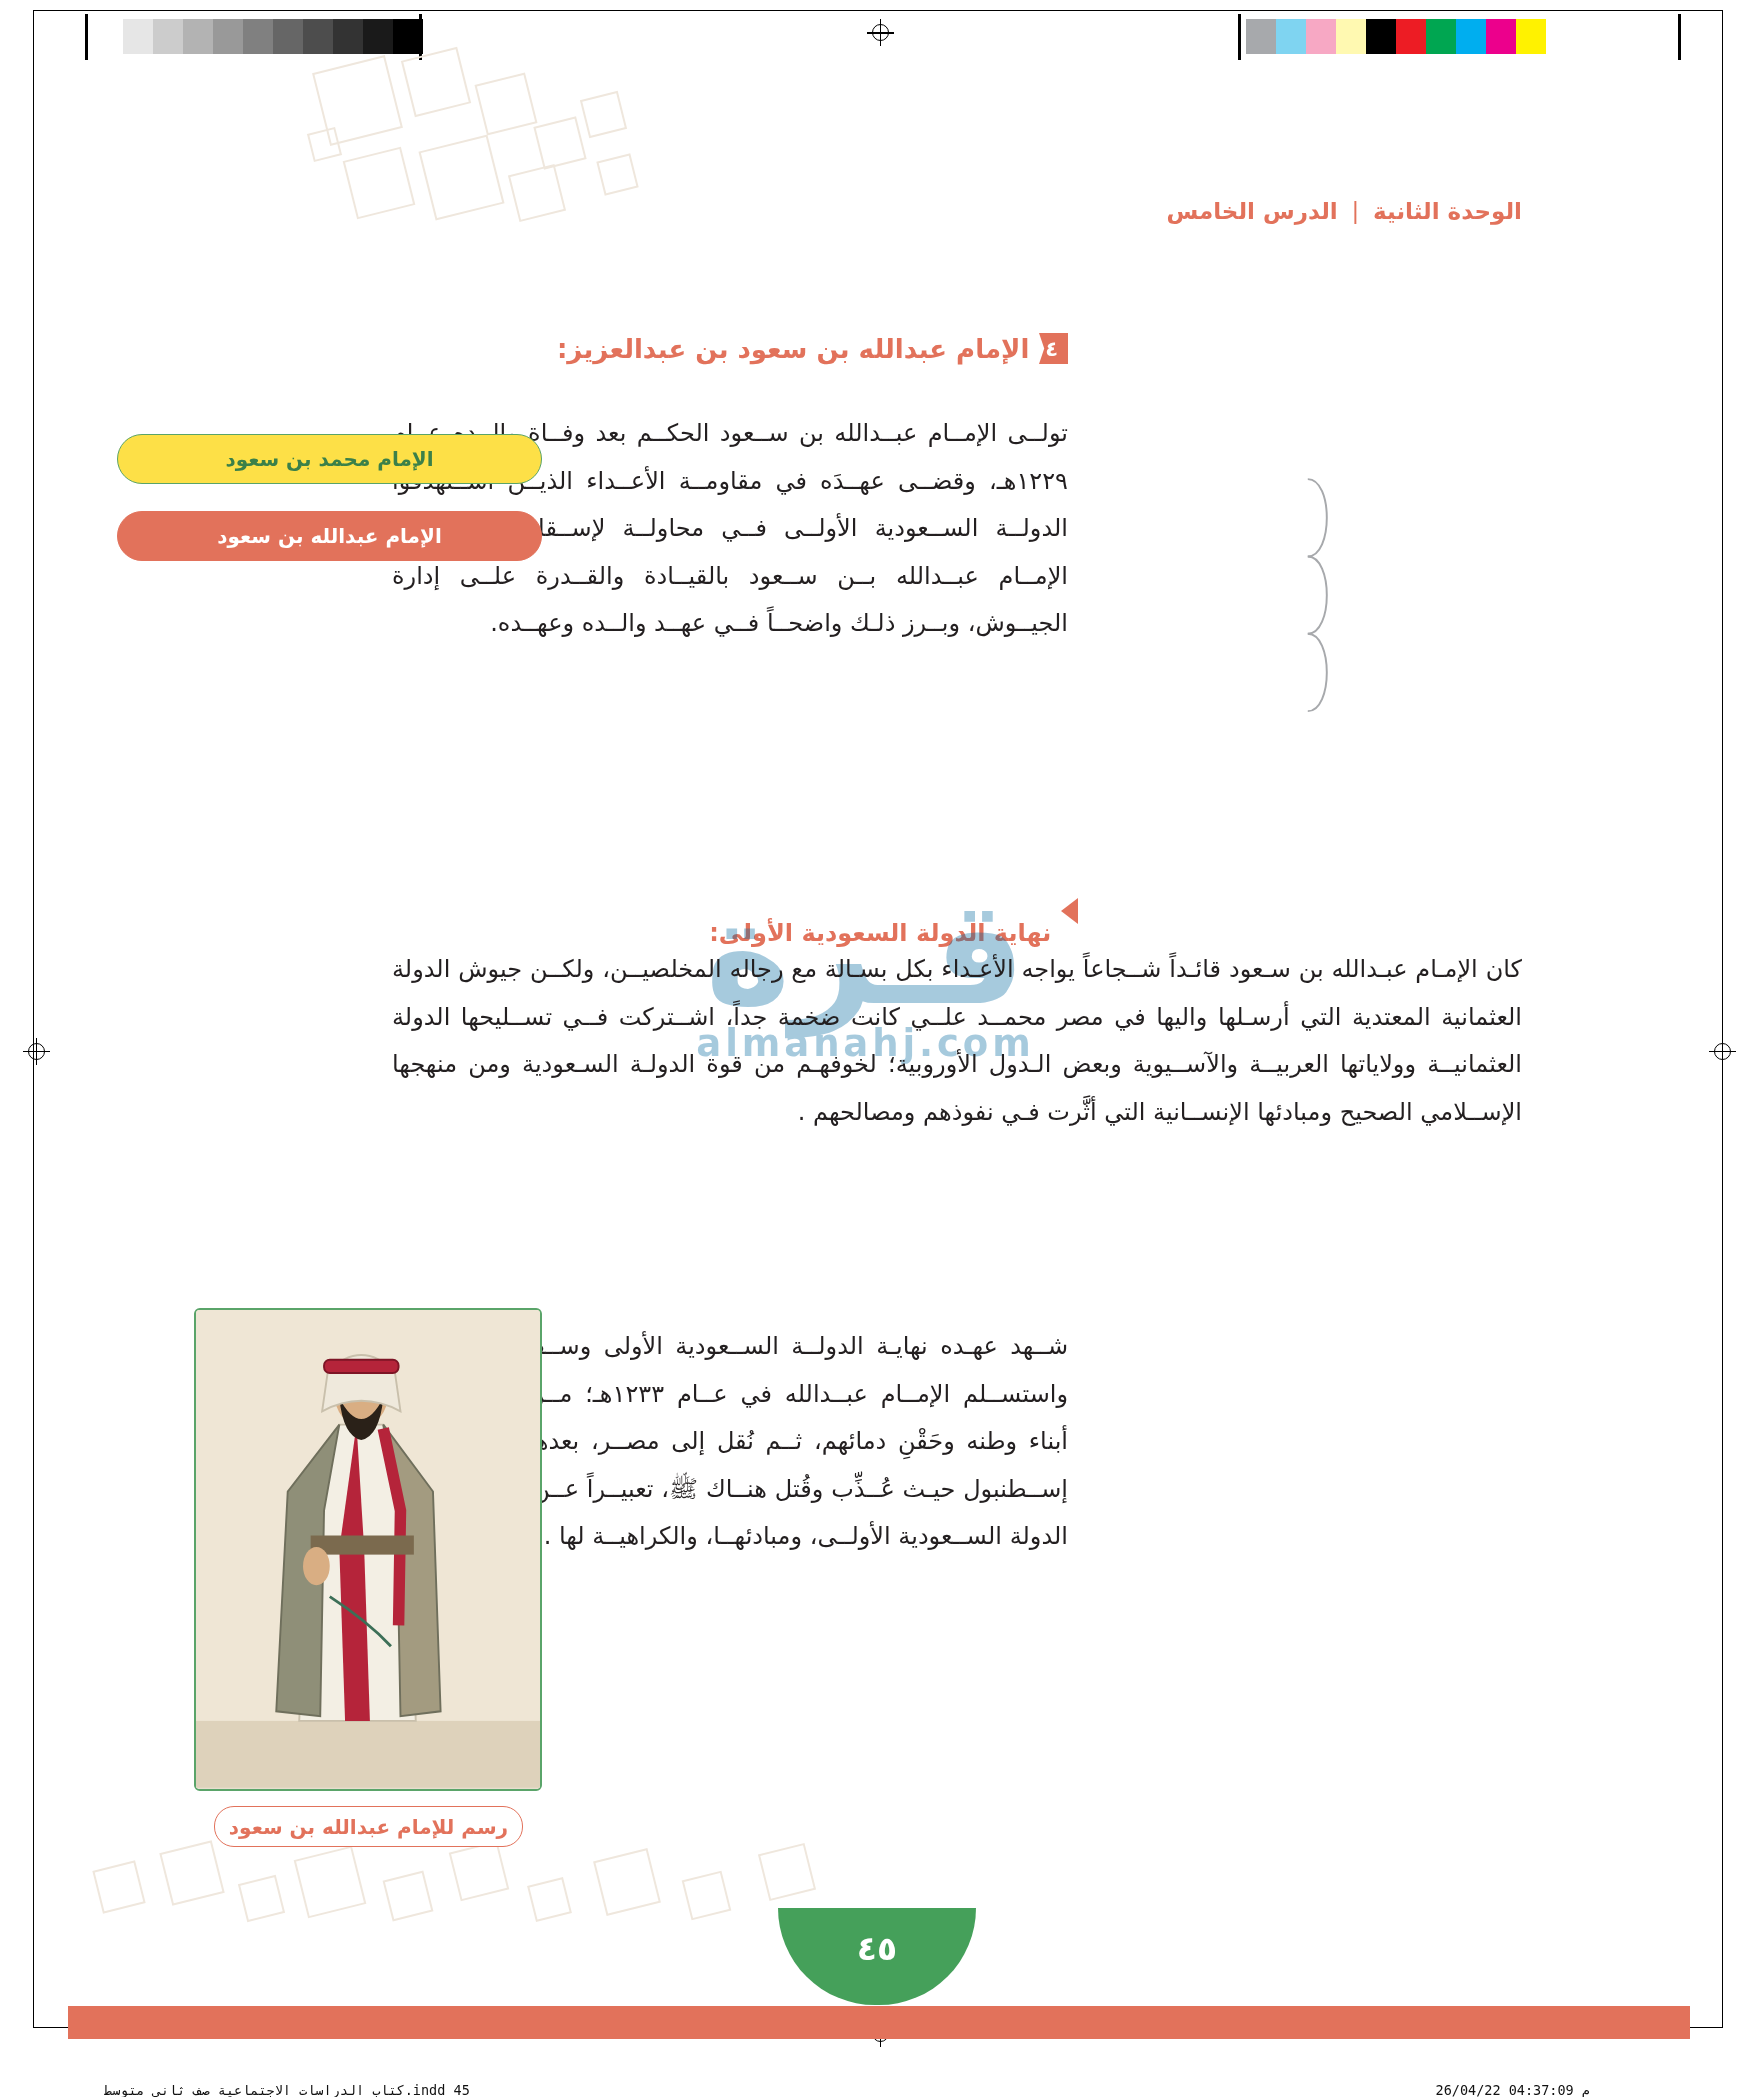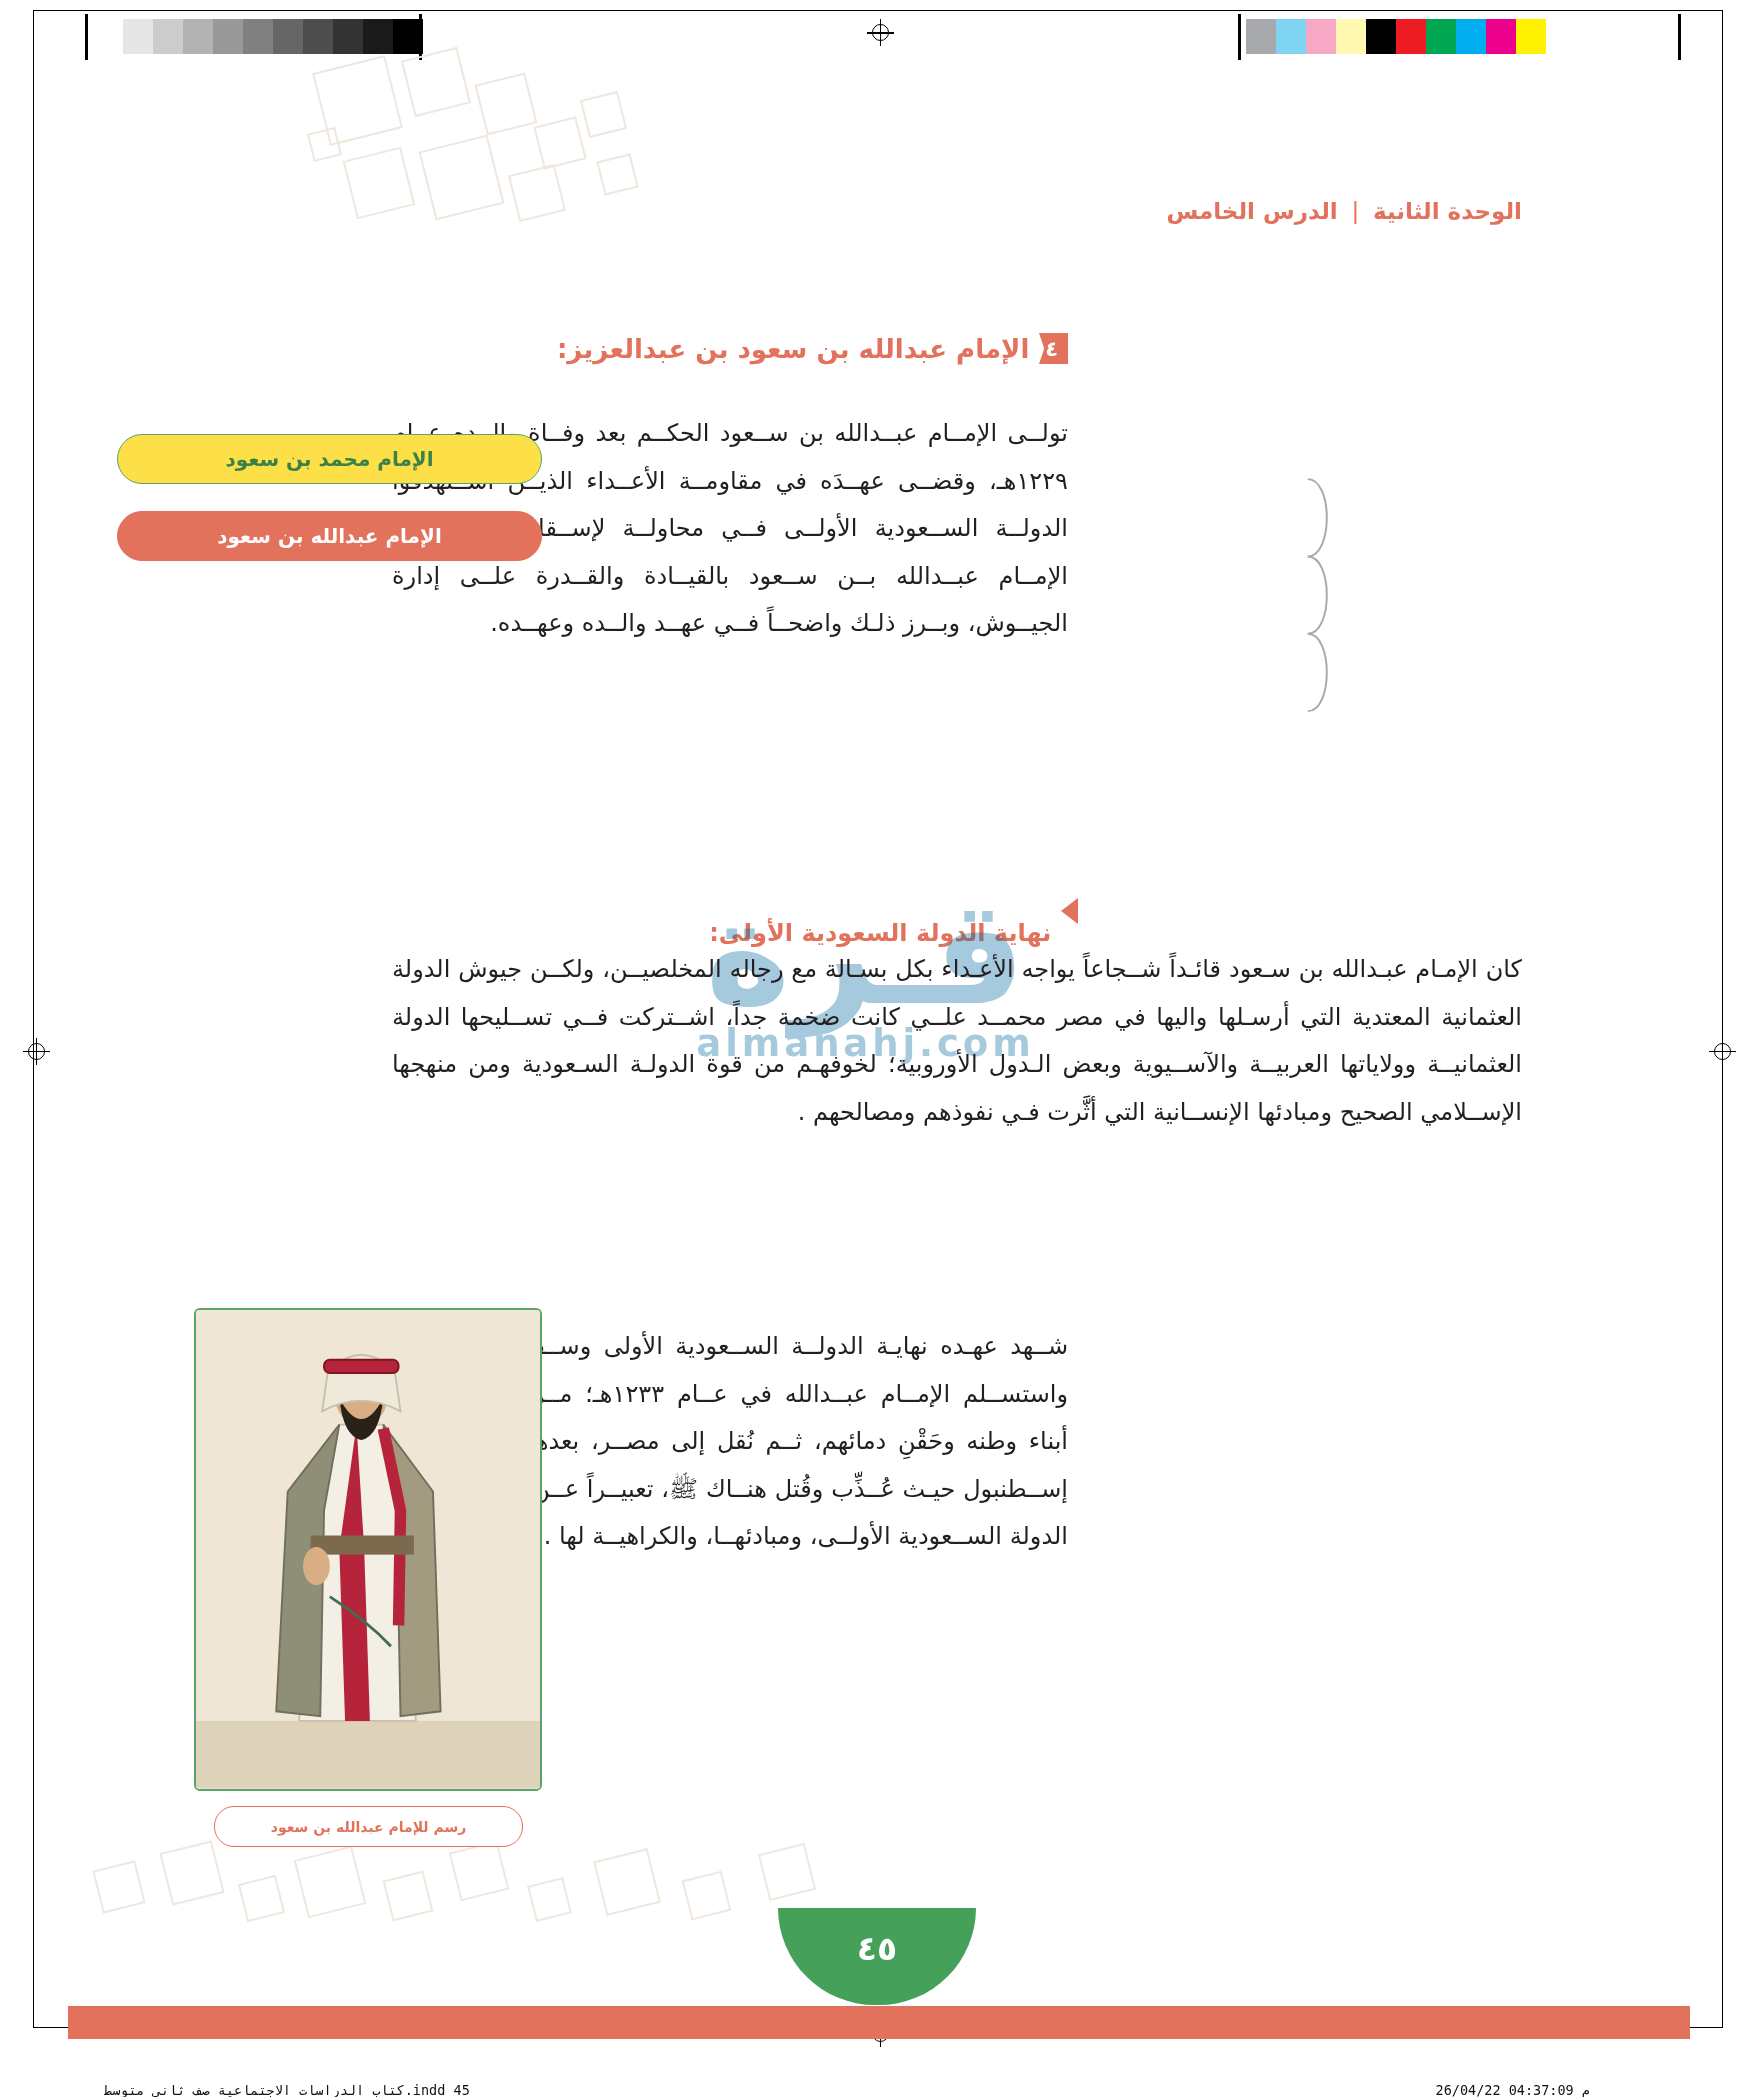--- a/index.html
+++ b/index.html
@@ -142,21 +142,21 @@
     width: 348px; height: 483px;
     border: 2.9px solid #5aa469; border-radius: 5.8px;
     background: #f6efe4;
     overflow: hidden;
   }
   .figure .sky { position: absolute; inset: 0; background: linear-gradient(#efe7d6, #e6dfcf); }
   .fig-caption {
     position: absolute; right: 1231px; top: 1806px;
     width: 309px; height: 41px;
     border: 1.9px solid #e2725b; border-radius: 20px;
-    color: #e2725b; font-size: 14px; font-weight: bold;
+    color: #e2725b; font-size: 20px; font-weight: bold;
     display: flex; align-items: center; justify-content: center;
     background: #fff; direction: rtl;
   }
 
   
   .watermark {
     position: absolute; right: 541px; top: 880px;
     width: 695px; height: 319px;
     opacity: .35; pointer-events: none;
     color: #0369a1; font-size: 145px; font-weight: bold;

